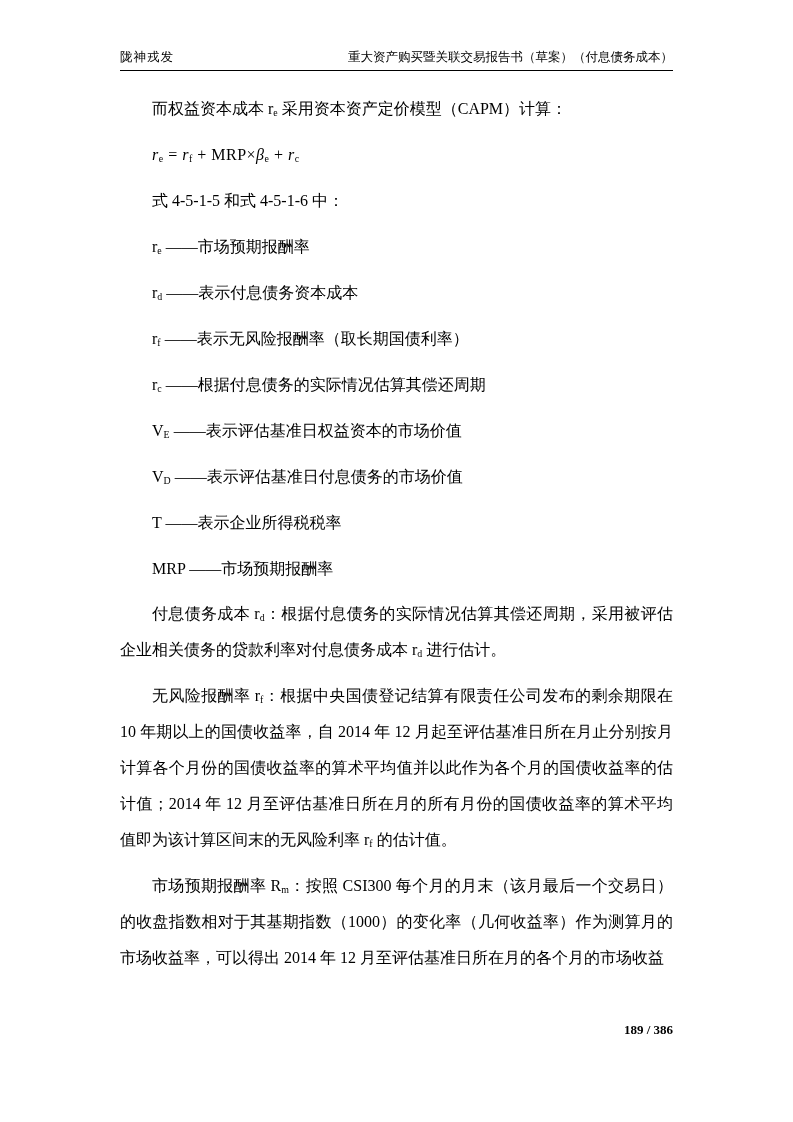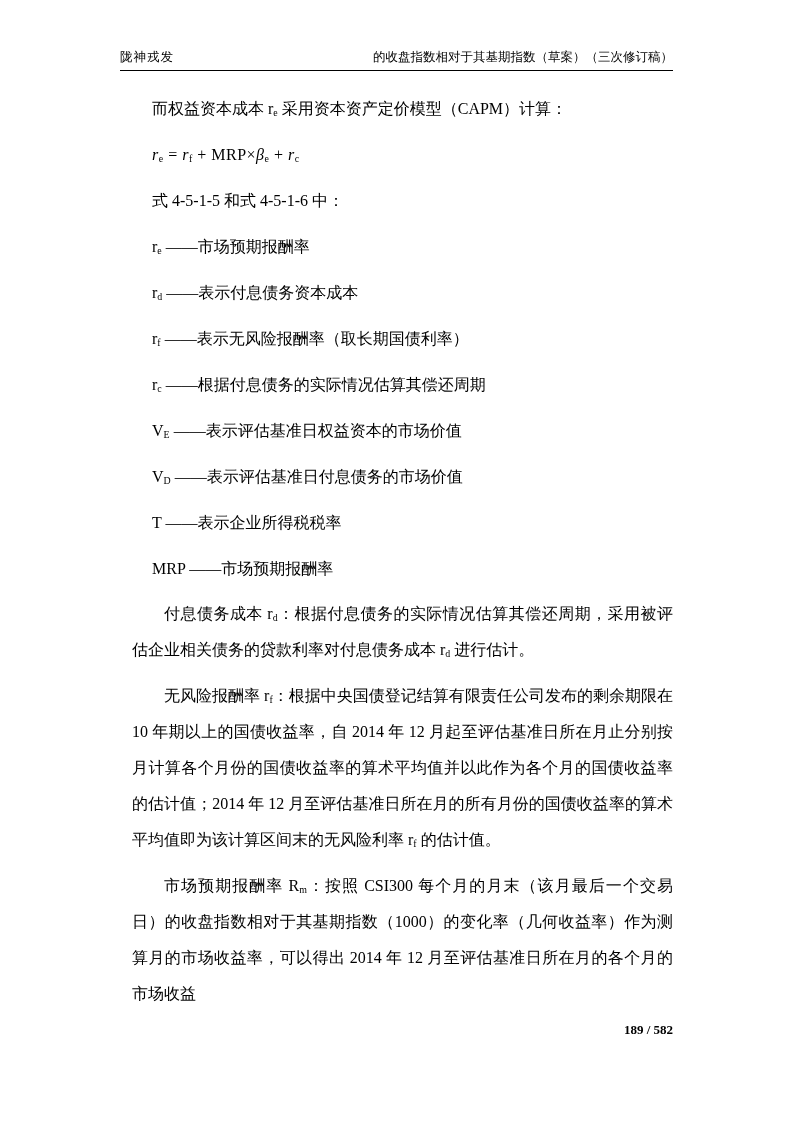--- a/index.html
+++ b/index.html
@@ -30,21 +30,21 @@
     font-size: 16px;
   }
   .block {
     line-height: 37px;
     margin: 0 0 9px 0;
     text-indent: 2em;
     white-space: nowrap;
   }
   .para {
     line-height: 36px;
-    margin: 0 0 10px 12px;
+    margin: 0 0 10px 0;
     text-indent: 2em;
     text-align: justify;
   }
   sub {
     font-size: 62%;
     line-height: 0;
     vertical-align: -0.25em;
   }
   .formula-row { position: relative; }
   .formula-expr {
@@ -66,21 +66,21 @@
     font-weight: bold;
   }
 </style>
 </head>
 <body>
 
 <div class="page">
 
   <div class="header">
     <span class="left">陇神戎发</span>
-    <span class="right">的收盘指数相对于其基期指数（草案）（三次修订稿）</span>
+    <span class="right">重大资产购买暨关联交易报告书（草案）（付息债务成本）</span>
   </div>
 
   <div class="content">
 
     <div class="block"><span>而权益资本成本 r</span><sub>e</sub><span> 采用资本资产定价模型（CAPM）计算：</span></div>
 
     <div class="block formula-row">
       <span class="formula-expr"><i>r</i><sub>e</sub><span> = </span><i>r</i><sub>f</sub><span> + MRP×</span><i>β</i><sub>e</sub><span> + </span><i>r</i><sub>c</sub></span>
     </div>
 
@@ -95,16 +95,16 @@
     <div class="block"><span>T ——表示企业所得税税率</span></div>
     <div class="block"><span>MRP ——市场预期报酬率</span></div>
 
     <div class="para"><span>付息债务成本 r</span><sub>d</sub><span>：根据付息债务的实际情况估算其偿还周期，采用被评估企业相关债务的贷款利率对付息债务成本 r</span><sub>d</sub><span> 进行估计。</span></div>
     <div class="para"><span>无风险报酬率 r</span><sub>f</sub><span>：根据中央国债登记结算有限责任公司发布的剩余期限在 10 年期以上的国债收益率，自 2014 年 12 月起至评估基准日所在月止分别按月计算各个月份的国债收益率的算术平均值并以此作为各个月的国债收益率的估计值；2014 年 12 月至评估基准日所在月的所有月份的国债收益率的算术平均值即为该计算区间末的无风险利率 r</span><sub>f</sub><span> 的估计值。</span></div>
     <div class="para"><span>市场预期报酬率 R</span><sub>m</sub><span>：按照 CSI300 每个月的月末（该月最后一个交易日）的收盘指数相对于其基期指数（1000）的变化率（几何收益率）作为测算月的市场收益率，可以得出 2014 年 12 月至评估基准日所在月的各个月的市场收益</span></div>
 
   </div>
 
   <div class="footer">
-    <span>189 / 582</span>
+    <span>189 / 386</span>
   </div>
 
 </div>
 
 </body></html>

